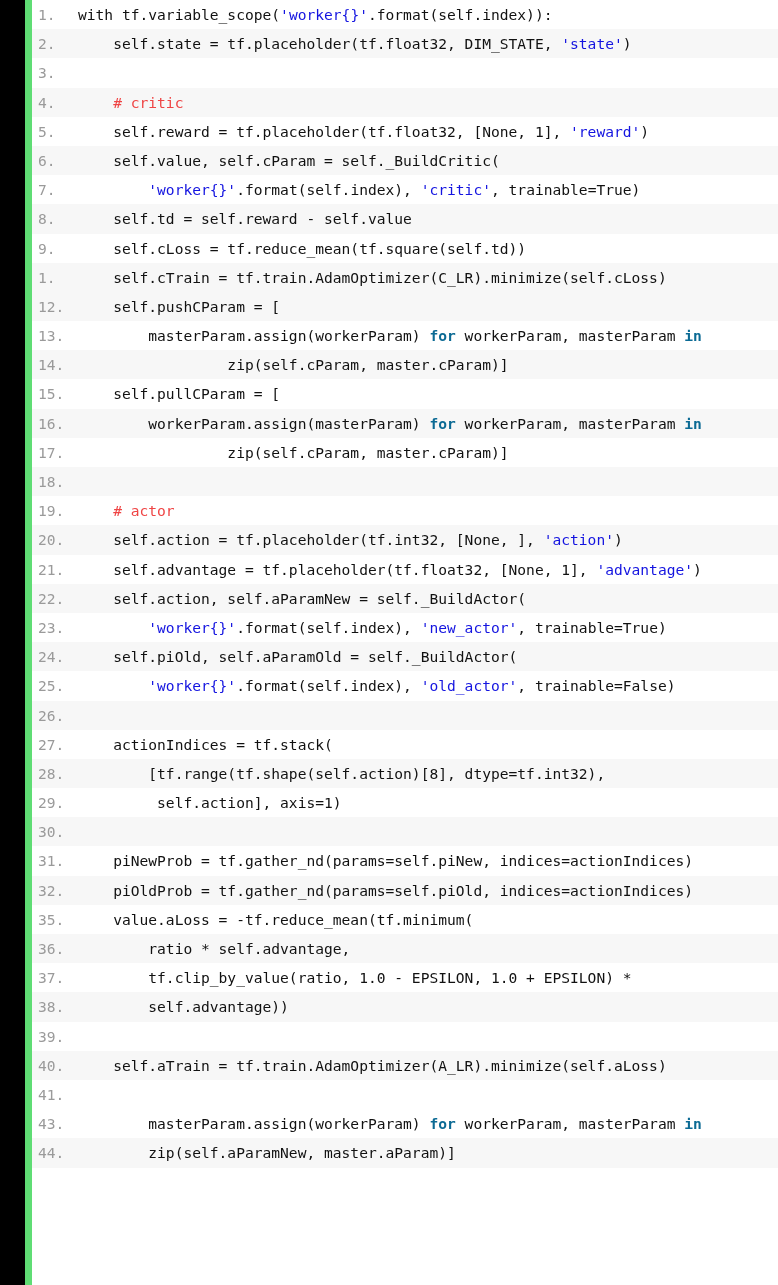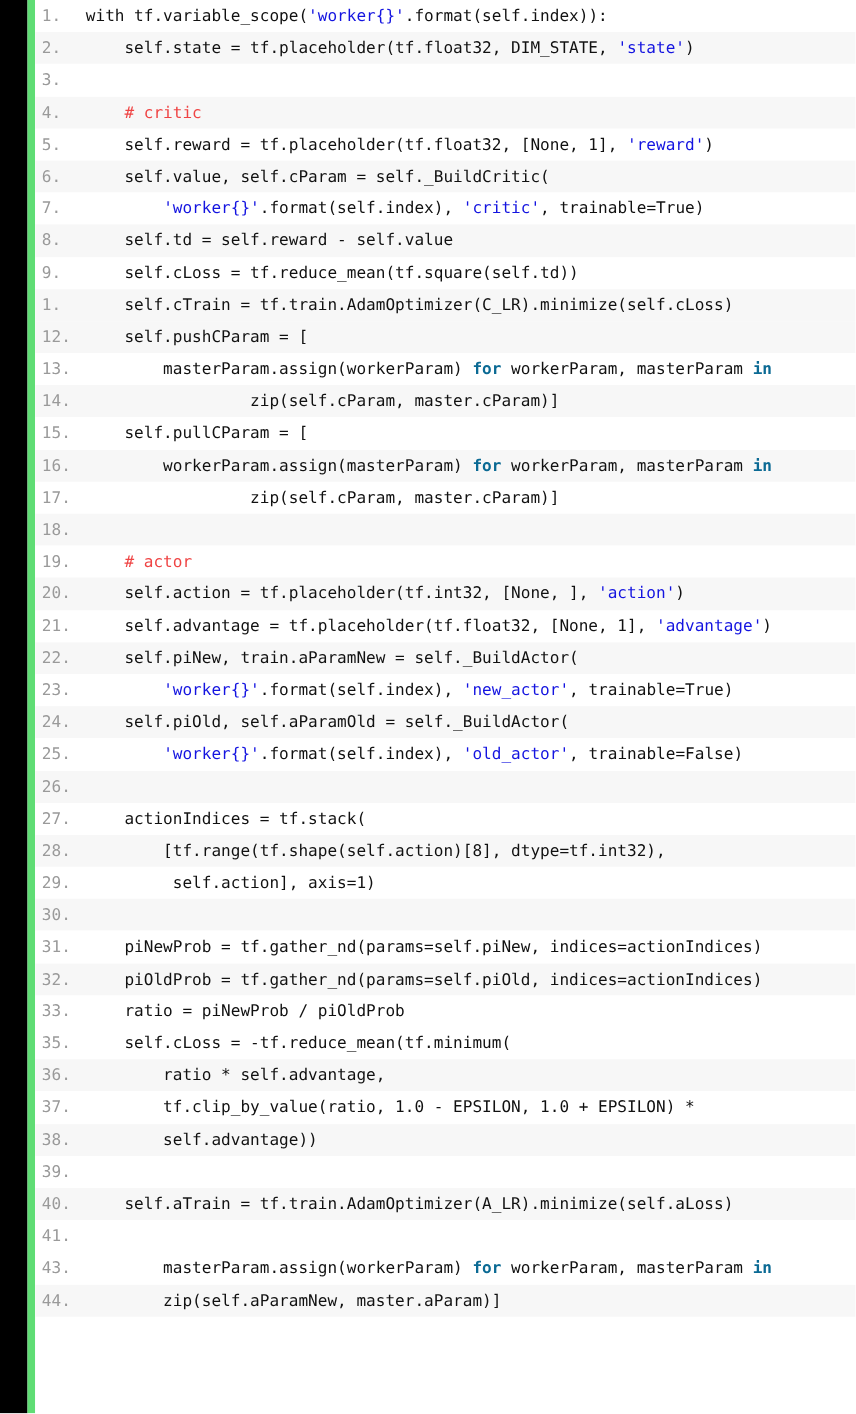--- a/index.html
+++ b/index.html
@@ -106,33 +106,32 @@
       <div class="code-line alt"><span class="lineno">12.</span><span class="ltext"><span class="t-plain">    self.pushCParam = [</span></span></div>
       <div class="code-line"><span class="lineno">13.</span><span class="ltext"><span class="t-plain">        masterParam.assign(workerParam) </span><span class="t-keyword">for</span><span class="t-plain"> workerParam, masterParam </span><span class="t-keyword">in</span></span></div>
       <div class="code-line alt"><span class="lineno">14.</span><span class="ltext"><span class="t-plain">                 zip(self.cParam, master.cParam)]</span></span></div>
       <div class="code-line"><span class="lineno">15.</span><span class="ltext"><span class="t-plain">    self.pullCParam = [</span></span></div>
       <div class="code-line alt"><span class="lineno">16.</span><span class="ltext"><span class="t-plain">        workerParam.assign(masterParam) </span><span class="t-keyword">for</span><span class="t-plain"> workerParam, masterParam </span><span class="t-keyword">in</span></span></div>
       <div class="code-line"><span class="lineno">17.</span><span class="ltext"><span class="t-plain">                 zip(self.cParam, master.cParam)]</span></span></div>
       <div class="code-line alt"><span class="lineno">18.</span><span class="ltext"><span class="t-plain"></span></span></div>
       <div class="code-line"><span class="lineno">19.</span><span class="ltext"><span class="t-comment">    # actor</span></span></div>
       <div class="code-line alt"><span class="lineno">20.</span><span class="ltext"><span class="t-plain">    self.action = tf.placeholder(tf.int32, [None, ], </span><span class="t-string">'action'</span><span class="t-plain">)</span></span></div>
       <div class="code-line"><span class="lineno">21.</span><span class="ltext"><span class="t-plain">    self.advantage = tf.placeholder(tf.float32, [None, 1], </span><span class="t-string">'advantage'</span><span class="t-plain">)</span></span></div>
-      <div class="code-line alt"><span class="lineno">22.</span><span class="ltext"><span class="t-plain">    self.piNew, train.aParamNew = self._BuildActor(</span></span></div>
+      <div class="code-line alt"><span class="lineno">22.</span><span class="ltext"><span class="t-plain">    self.action, self.aParamNew = self._BuildActor(</span></span></div>
       <div class="code-line"><span class="lineno">23.</span><span class="ltext"><span class="t-plain">        </span><span class="t-string">'worker{}'</span><span class="t-plain">.format(self.index), </span><span class="t-string">'new_actor'</span><span class="t-plain">, trainable=True)</span></span></div>
       <div class="code-line alt"><span class="lineno">24.</span><span class="ltext"><span class="t-plain">    self.piOld, self.aParamOld = self._BuildActor(</span></span></div>
       <div class="code-line"><span class="lineno">25.</span><span class="ltext"><span class="t-plain">        </span><span class="t-string">'worker{}'</span><span class="t-plain">.format(self.index), </span><span class="t-string">'old_actor'</span><span class="t-plain">, trainable=False)</span></span></div>
       <div class="code-line alt"><span class="lineno">26.</span><span class="ltext"><span class="t-plain"></span></span></div>
       <div class="code-line"><span class="lineno">27.</span><span class="ltext"><span class="t-plain">    actionIndices = tf.stack(</span></span></div>
       <div class="code-line alt"><span class="lineno">28.</span><span class="ltext"><span class="t-plain">        [tf.range(tf.shape(self.action)[8], dtype=tf.int32),</span></span></div>
       <div class="code-line"><span class="lineno">29.</span><span class="ltext"><span class="t-plain">         self.action], axis=1)</span></span></div>
       <div class="code-line alt"><span class="lineno">30.</span><span class="ltext"><span class="t-plain"></span></span></div>
       <div class="code-line"><span class="lineno">31.</span><span class="ltext"><span class="t-plain">    piNewProb = tf.gather_nd(params=self.piNew, indices=actionIndices)</span></span></div>
       <div class="code-line alt"><span class="lineno">32.</span><span class="ltext"><span class="t-plain">    piOldProb = tf.gather_nd(params=self.piOld, indices=actionIndices)</span></span></div>
-      <div class="code-line"><span class="lineno">33.</span><span class="ltext"><span class="t-plain">    ratio = piNewProb / piOldProb</span></span></div>
-      <div class="code-line"><span class="lineno">35.</span><span class="ltext"><span class="t-plain">    self.cLoss = -tf.reduce_mean(tf.minimum(</span></span></div>
+      <div class="code-line"><span class="lineno">35.</span><span class="ltext"><span class="t-plain">    value.aLoss = -tf.reduce_mean(tf.minimum(</span></span></div>
       <div class="code-line alt"><span class="lineno">36.</span><span class="ltext"><span class="t-plain">        ratio * self.advantage,</span></span></div>
       <div class="code-line"><span class="lineno">37.</span><span class="ltext"><span class="t-plain">        tf.clip_by_value(ratio, 1.0 - EPSILON, 1.0 + EPSILON) *</span></span></div>
       <div class="code-line alt"><span class="lineno">38.</span><span class="ltext"><span class="t-plain">        self.advantage))</span></span></div>
       <div class="code-line"><span class="lineno">39.</span><span class="ltext"><span class="t-plain"></span></span></div>
       <div class="code-line alt"><span class="lineno">40.</span><span class="ltext"><span class="t-plain">    self.aTrain = tf.train.AdamOptimizer(A_LR).minimize(self.aLoss)</span></span></div>
       <div class="code-line"><span class="lineno">41.</span><span class="ltext"><span class="t-plain"></span></span></div>
       <div class="code-line"><span class="lineno">43.</span><span class="ltext"><span class="t-plain">        masterParam.assign(workerParam) </span><span class="t-keyword">for</span><span class="t-plain"> workerParam, masterParam </span><span class="t-keyword">in</span></span></div>
       <div class="code-line alt"><span class="lineno">44.</span><span class="ltext"><span class="t-plain">        zip(self.aParamNew, master.aParam)]</span></span></div>
     </div>
 </div>

